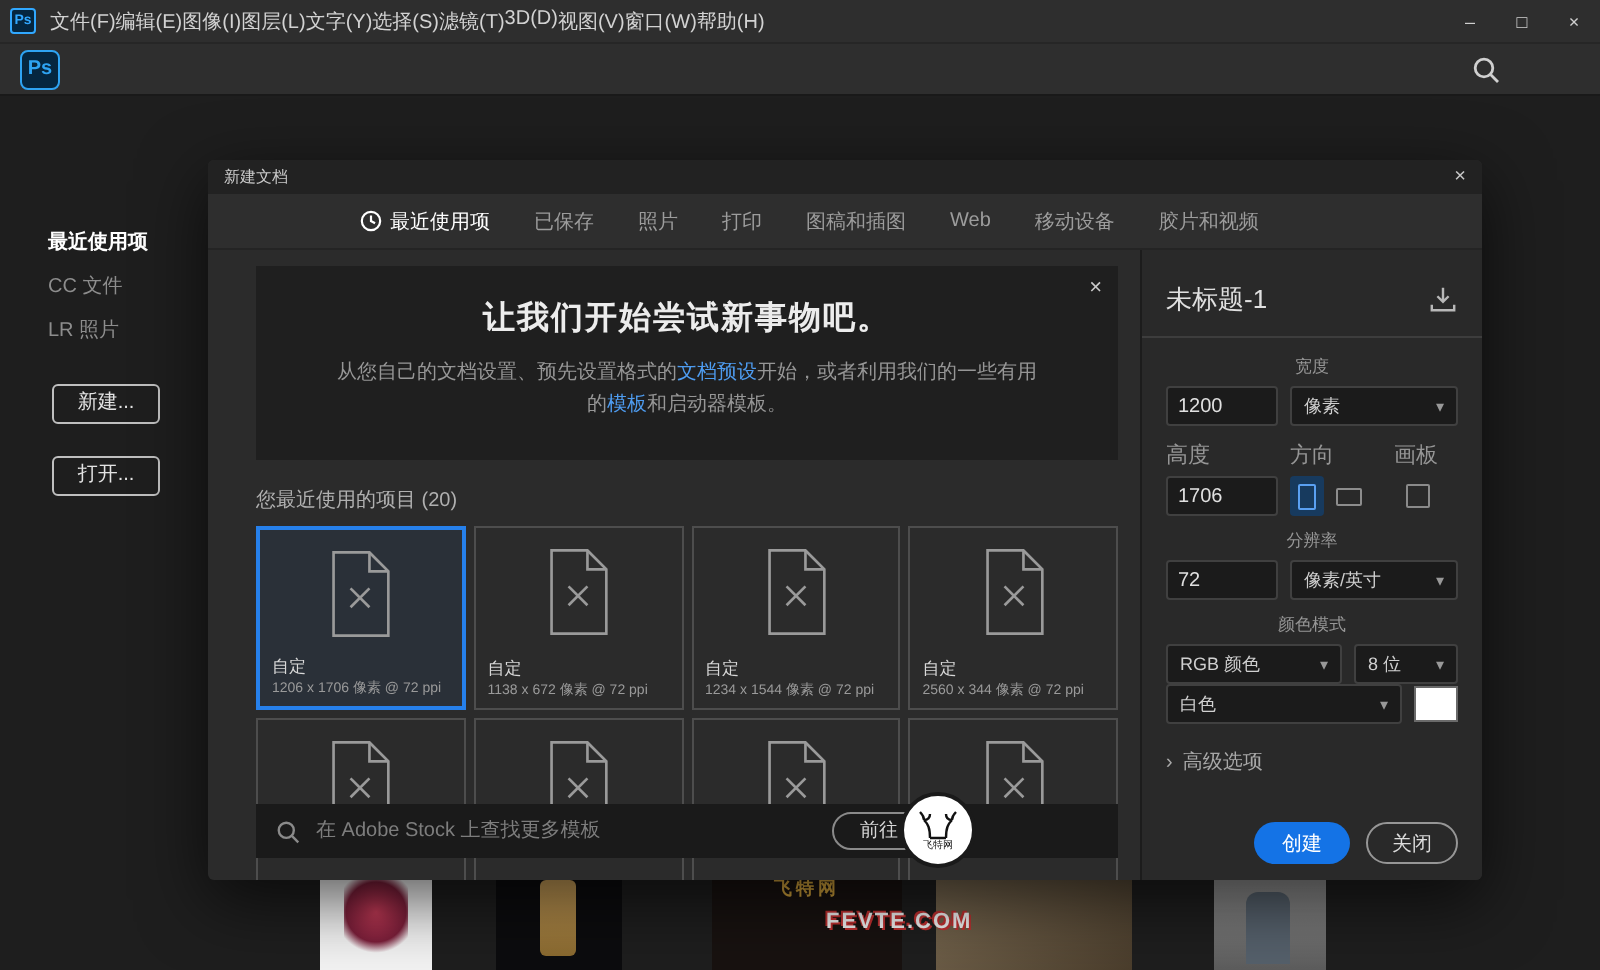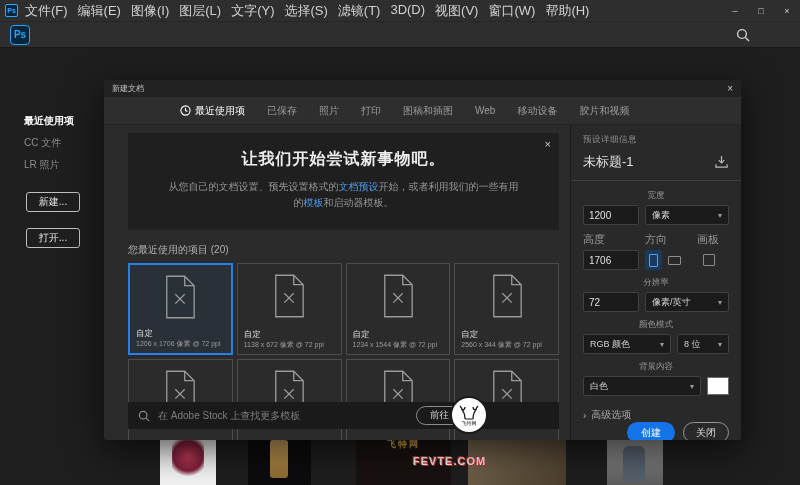--- a/index.html
+++ b/index.html
@@ -5,21 +5,21 @@
   * { margin:0; padding:0; box-sizing:border-box; font-family:"Liberation Sans", sans-serif; }
   html,body { width:800px; height:485px; background:#1e1e1e; overflow:hidden; }
   .root { position:relative; width:800px; height:485px; background:#1e1e1e; }
 
   
   .titlebar { position:absolute; left:0; top:0; width:800px; height:22px; background:#2e2e2e;
               display:flex; align-items:center; border-bottom:1px solid #262626; }
   .app-icon { width:13px; height:13px; margin:0 7px 0 5px; border-radius:2px;
               background:#05263f; border:1px solid #31a8ff; color:#31a8ff;
               font-size:7px; font-weight:bold; display:flex; align-items:center; justify-content:center; }
-  .menus { display:flex; gap:10px; font-size:13px; color:#d2d2d2; }
+  .menus { display:flex; font-size:10px; color:#d2d2d2; }
   .menus span { cursor:default; }
   .win-controls { margin-left:auto; display:flex; }
   .win-controls span { width:26px; text-align:center; font-size:9px; color:#cfcfcf; line-height:22px; }
 
   
   .toolbar { position:absolute; left:0; top:22px; width:800px; height:26px; background:#2e2e2e;
              border-bottom:1px solid #191919; display:flex; align-items:center; }
   .ps-badge { width:20px; height:20px; margin-left:10px; border-radius:4px; background:#05263f;
               border:1px solid #2ea3f2; color:#2ea3f2; font-size:10px; font-weight:bold;
               display:flex; align-items:center; justify-content:center; }
@@ -305,21 +305,20 @@
           <svg width="12" height="12" viewBox="0 0 14 14">
             <circle cx="6" cy="6" r="4.4" fill="none" stroke="#8a8a8a" stroke-width="1.4"></circle>
             <line x1="9.4" y1="9.4" x2="13" y2="13" stroke="#8a8a8a" stroke-width="1.4"></line>
           </svg>
           <input type="text" placeholder="在 Adobe Stock 上查找更多模板" style="">
           <button class="go-btn">前往</button>
         </div>
       </div>
 
       <div class="dlg-right">
-        <div class="preset-header">预设详细信息</div>
         <div class="doc-name-row">
           <span class="doc-name">未标题-1</span>
           <svg width="15" height="14" viewBox="0 0 16 15">
             <path d="M8 1 L8 8 M5 5.5 L8 8.5 L11 5.5" fill="none" stroke="#b8b8b8" stroke-width="1.3"></path>
             <path d="M2 10 L2 13 L14 13 L14 10" fill="none" stroke="#b8b8b8" stroke-width="1.3"></path>
           </svg>
         </div>
         <hr class="panel-divider">
 
         <div class="f-label">宽度</div>
@@ -363,21 +362,20 @@
           <div class="select">
             <span>RGB 颜色</span>
             <span class="chev">▾</span>
           </div>
           <div class="select small">
             <span>8 位</span>
             <span class="chev">▾</span>
           </div>
         </div>
 
-        <div class="f-label">背景内容</div>
         <div class="f-row">
           <div class="select">
             <span>白色</span>
             <span class="chev">▾</span>
           </div>
           <div class="swatch"></div>
         </div>
 
         <div class="advanced-row">
           <span>›</span>

